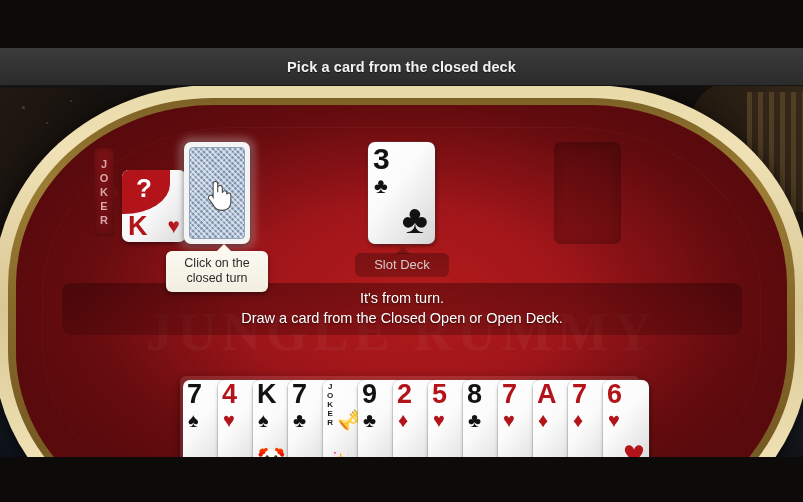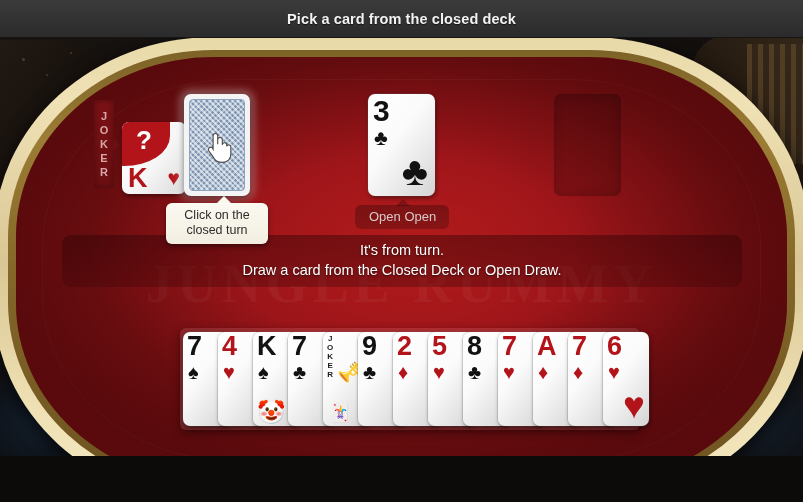--- a/index.html
+++ b/index.html
@@ -2,21 +2,21 @@
 <html><head>
 <meta charset="utf-8">
 <style>
   * { box-sizing: border-box; margin: 0; padding: 0; }
   html, body {
     width: 803px; height: 502px;
     overflow: hidden;
     font-family: "Liberation Sans", sans-serif;
     background: #0d0b0a;
   }
-  #app { position: relative; width: 803px; height: 456px; overflow: hidden; }
+  #app { position: relative; width: 803px; height: 409px; overflow: hidden; margin-top: 48px; }
 
   
   .backdrop {
     position: absolute; inset: 0;
     background:
       radial-gradient(ellipse 380px 140px at 90px 300px, #2a2018 0%, rgba(20,15,10,0) 70%),
       radial-gradient(ellipse 360px 150px at 720px 320px, #2c2218 0%, rgba(20,15,10,0) 70%),
       linear-gradient(175deg, #191512 0%, #0a0808 45%, #090707 100%);
   }
   .backdrop-speck {
@@ -358,27 +358,27 @@
   <div class="tooltip">
     <div>Click on the</div>
     <div>closed turn</div>
   </div>
 
   <div class="card open-card">
     <div class="rank black">3</div>
     <div class="pip-sm black">♣</div>
     <div class="pip-big black">♣</div>
   </div>
-  <div class="slot-label label-open">Open Open</div>
+  <div class="slot-label label-open">Slot Deck</div>
 
   <div class="finish-slot"></div>
 
   <div class="turn-banner">
     <div>It's from turn.</div>
-    <div>Draw a card from the Closed Deck or Open Draw.</div>
+    <div>Draw a card from the Closed Open or Open Deck.</div>
   </div>
 
   <div class="hand" id="hand">
       <div class="card" style="left: 3px; z-index: 10;">
         <div class="rank black">7</div>
         <div class="pip-sm black">♠</div>
       </div>
       <div class="card" style="left: 38px; z-index: 11;">
         <div class="rank red">4</div>
         <div class="pip-sm red">♥</div>

